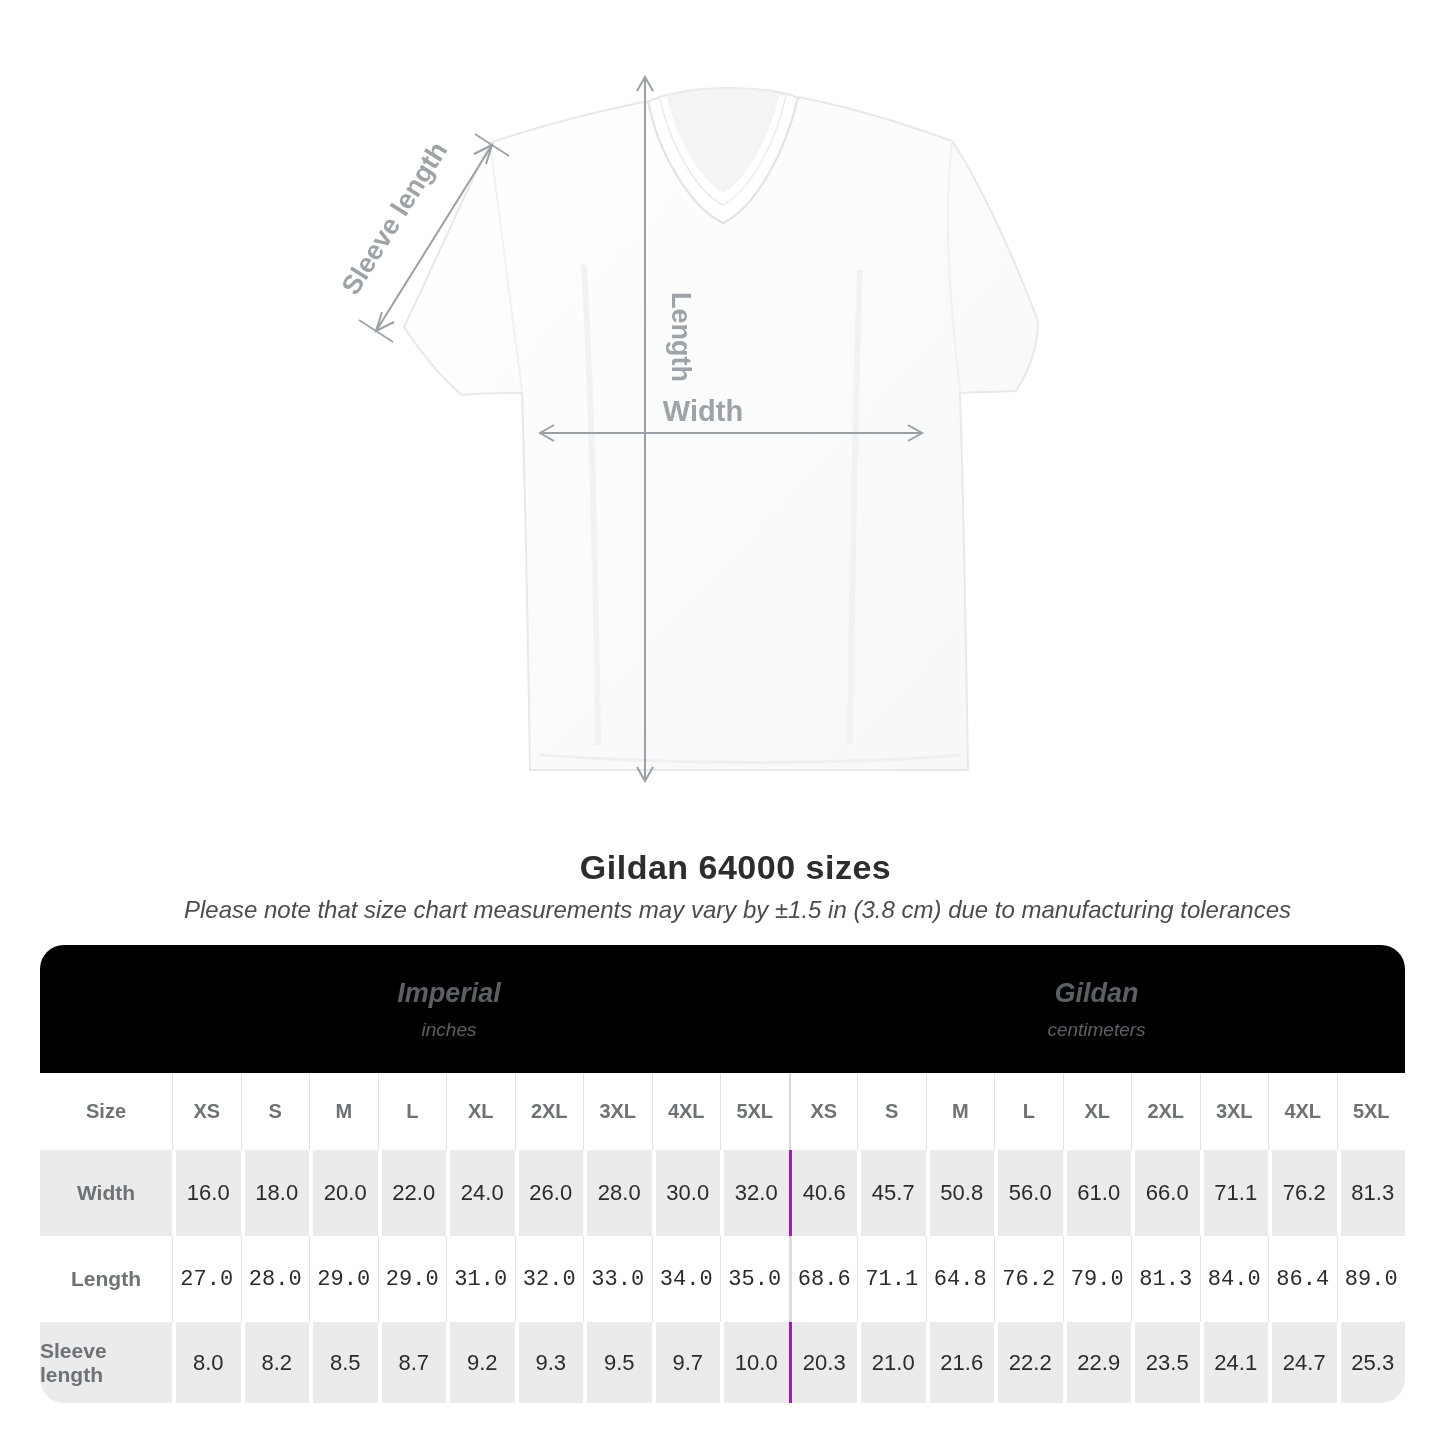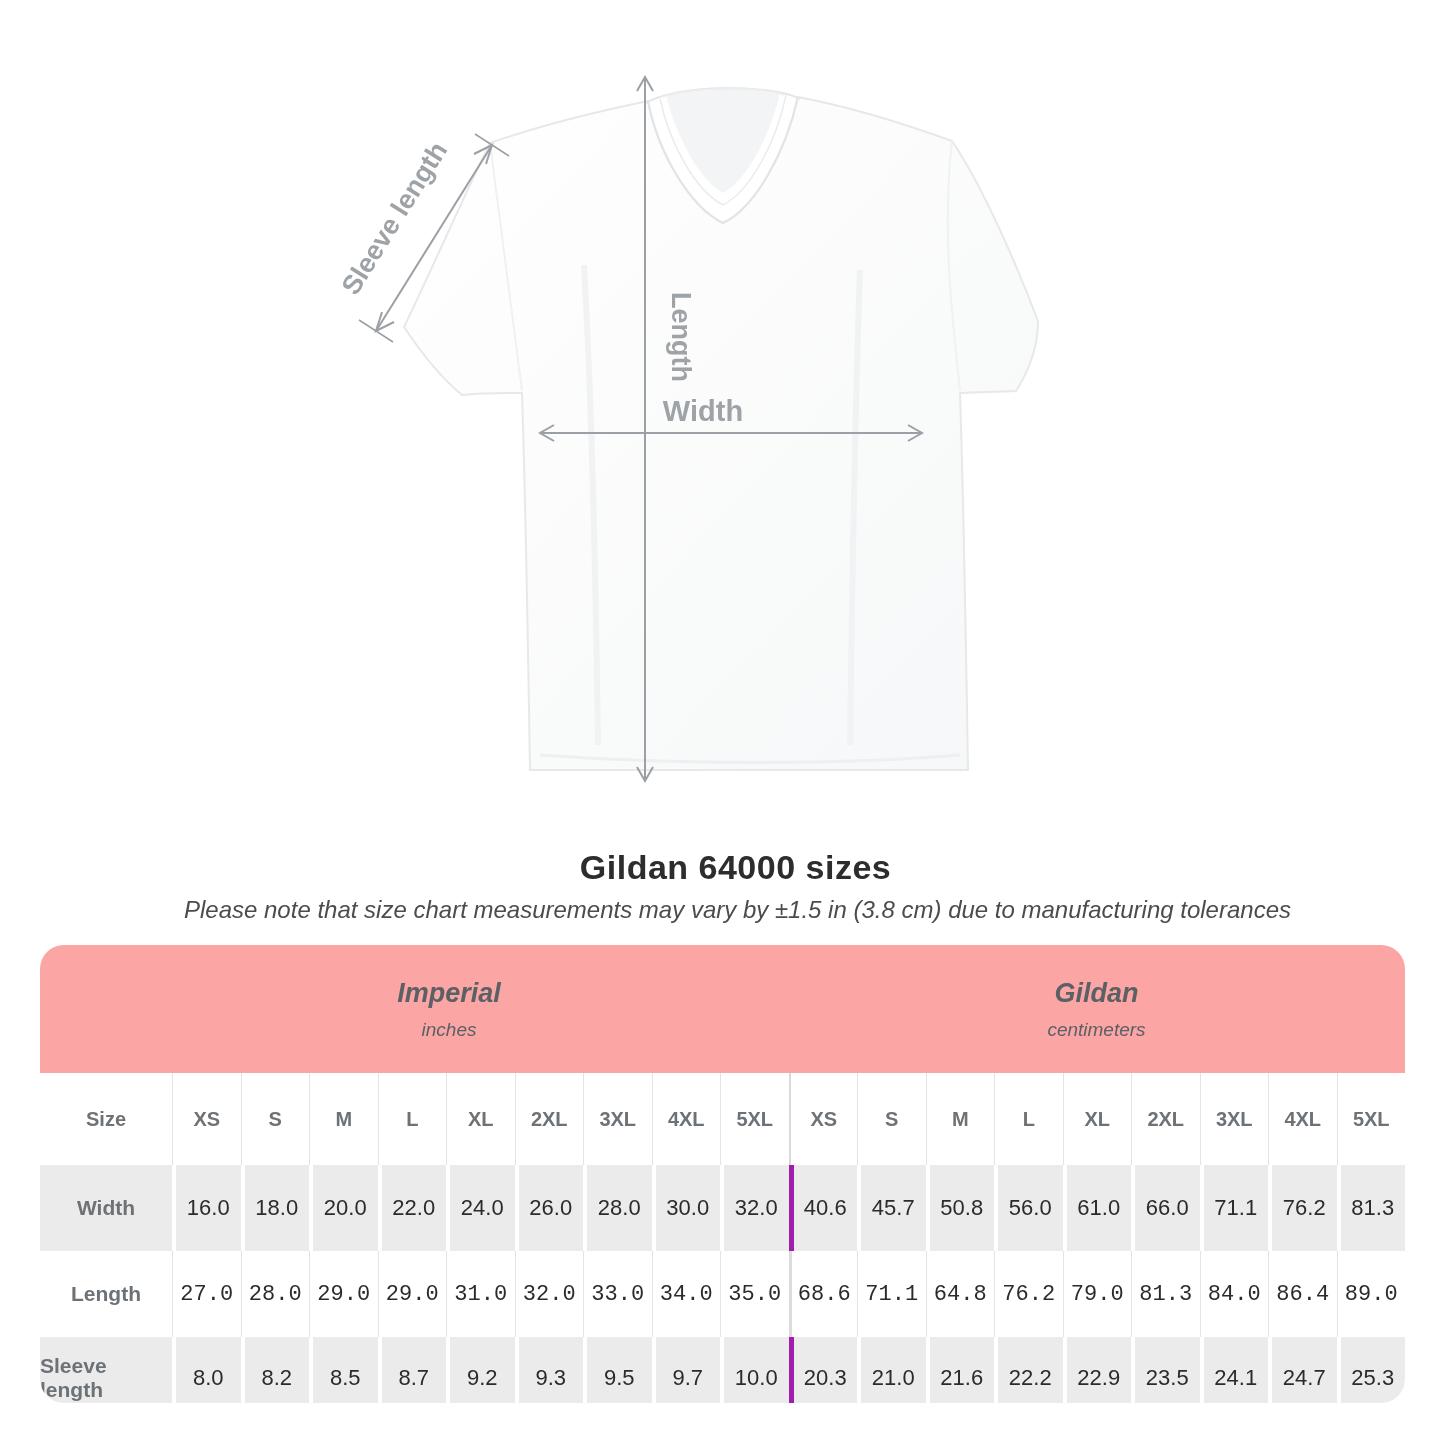--- a/index.html
+++ b/index.html
@@ -16,43 +16,43 @@
   }
   .note{
     position:absolute;left:15px;top:896px;width:100%;text-align:center;
     font-size:24px;font-style:italic;color:#4c4c4c;
   }
   
   .size-table{
     position:absolute;left:40px;top:945px;width:1365px;height:458px;
     border-radius:24px;overflow:hidden;background:#ffffff;
   }
-  .band{display:grid;grid-template-columns:748px 1fr;height:128px;background:#fca5a5;}
+  .band{display:grid;grid-template-columns:748px 1fr;height:128px;background:#000000;}
   .band-half{display:flex;flex-direction:column;align-items:center;justify-content:center;}
   .band-half.imperial{padding-left:70px;}
   .band-title{font-size:27px;font-weight:bold;font-style:italic;color:#5b6065;}
   .band-unit{font-size:19px;font-style:italic;color:#5b6065;margin-top:10px;}
   .trow{display:grid;grid-template-columns:132px repeat(18,1fr);}
-  .trow.header{height:92px;background:#ffffff;}
+  .trow.header{height:77px;background:#ffffff;}
   .trow.gray{height:86px;}
   .trow.white{height:86px;background:#ffffff;}
   .trow.gray.last{height:81px;}
   .cell{
     display:flex;align-items:center;justify-content:center;
     box-sizing:border-box;font-size:22px;color:#2b2b2b;
   }
   .trow.header .cell,.cell.label-cell{font-weight:bold;color:#6d7277;font-size:21px;}
   .trow.header .cell{font-size:20px;}
   .trow.header .cell + .cell{border-left:1px solid #e3e3e3;}
   .trow.header .cell.metric-start{border-left:2px solid #d9d9d9;}
   .trow.white .cell + .cell{border-left:1px solid #e3e3e3;font-family:Liberation Mono, monospace;}
   .trow.white .cell.metric-start{border-left:3px solid #dcdcdc;}
   .trow.gray .cell{background:#ebebeb;}
   .trow.gray .cell + .cell{border-left:4px solid #ffffff;}
-  .trow.gray .cell.metric-start{border-left:5px solid #a21caf;}
+  .trow.gray .cell.metric-start{border-left:3px solid #a21caf;}
 </style>
 </head>
 <body>
 
 <div class="diagram">
   <svg width="720" height="745" viewBox="0 0 720 745">
     <defs>
       <linearGradient id="shirtG" x1="0" y1="0" x2="1" y2="1">
         <stop offset="0" stop-color="#ffffff"></stop>
         <stop offset="1" stop-color="#f6f7f8"></stop>

